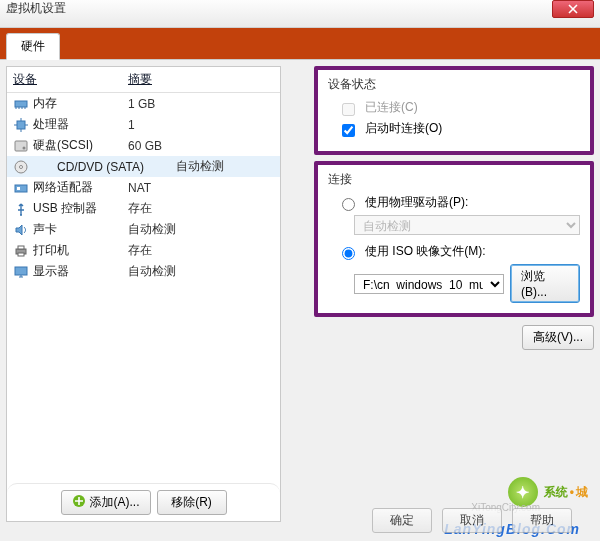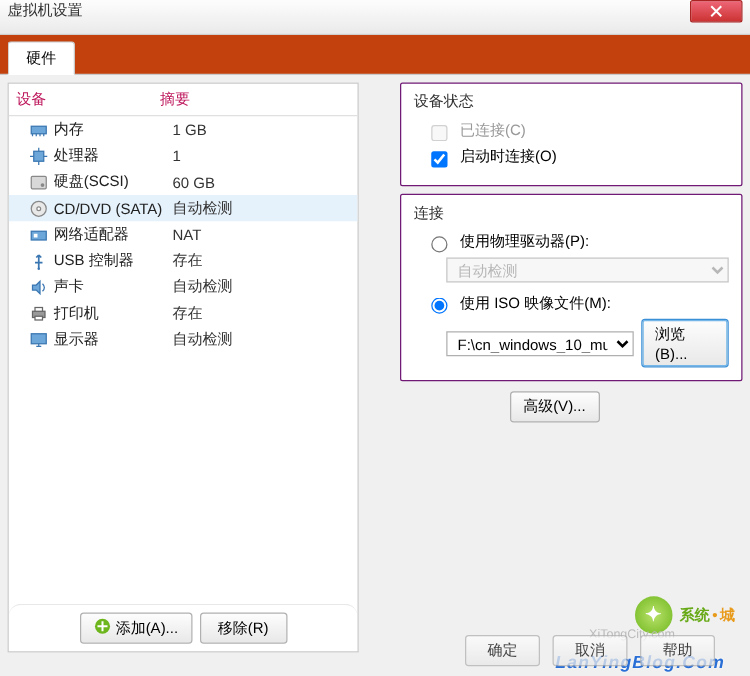--- a/index.html
+++ b/index.html
@@ -6,43 +6,43 @@
 body { margin: 0; background: #f0f0f0; width: 600px; height: 541px; overflow: hidden; position: relative; }
 .title-bar { height: 28px; background: linear-gradient(#fdfdfd,#eaeaea); border-bottom: 1px solid #d0d0d0; display: flex; align-items: flex-start; padding: 0 6px; }
 .title-bar .title { flex: 1; color: #333; }
 .close-btn { width: 42px; height: 18px; background: linear-gradient(#e67,#c33); border: 1px solid #a22; border-radius: 2px; color: #fff; display: flex; align-items: center; justify-content: center; line-height: 1; cursor: pointer; }
 .close-btn svg { width: 10px; height: 10px; }
 .tabs { display: flex; padding: 4px 6px 0 6px; background: #c2410c; border-bottom: 1px solid #c9c9c9; }
 .tab { padding: 4px 14px; border: 1px solid #c9c9c9; border-bottom: none; background: #f7f7f7; margin-right: 2px; border-radius: 3px 3px 0 0; cursor: pointer; position: relative; top: 1px; }
 .tab.active { background: #fff; border-bottom: 1px solid #fff; }
 .content { display: flex; padding: 6px; gap: 6px; height: 468px; }
 .left-panel { width: 296px; border: 1px solid #c9c9c9; background: #fff; display: flex; flex-direction: column; }
-.dev-header { display: flex; padding: 4px 6px; border-bottom: 1px solid #e0e0e0; color: #be185d; }
+.dev-header { display: flex; padding: 4px 6px; border-bottom: 1px solid #e0e0e0; color: #0f172a; text-decoration: underline; }
 .dev-header .col1 { width: 115px; }
 .dev-list { flex: 1; overflow: auto; }
-.dev-row { display: flex; align-items: center; padding: 2px 16px; cursor: pointer; }
-.dev-row.selected { background: #e5f1fb; }
+.dev-row { display: flex; align-items: center; padding: 2px 6px; cursor: pointer; }
+.dev-row.selected { background: #e5f1fb; gap: 24px; }
 .dev-row .icon { width: 16px; height: 16px; margin-right: 4px; display: flex; align-items: center; justify-content: center; color: #3a76b1; }
 .dev-row .name { width: 95px; color: #222; }
 .dev-row .summary { color: #333; }
 .left-btns { display: flex; justify-content: center; gap: 6px; padding: 6px; border-top: 1px solid #e8e8e8; border-radius: 10px; }
 .btn { border: 1px solid #b0b0b0; background: linear-gradient(#fdfdfd,#e8e8e8); padding: 3px 10px; border-radius: 3px; cursor: pointer; display: inline-flex; align-items: center; gap: 4px; min-width: 70px; justify-content: center; }
 .btn.highlight { border-color: #3a8fd6; box-shadow: 0 0 0 1px #74b6e8 inset; }
 .right-panel { flex: 1; display: flex; flex-direction: column; gap: 6px; }
-.group { border: 1px solid #701a75; border-radius: 2px; padding: 8px 10px 10px 10px; background: #fff; position: relative; margin-left: 27px; }
+.group { border: 4px solid #701a75; border-radius: 2px; padding: 8px 10px 10px 10px; background: #fff; position: relative; margin-left: 27px; }
 .group-title { color: #333; margin: -2px 0 6px 0; }
 .row { display: flex; align-items: flex-end; margin: 4px 0 4px 14px; gap: 6px; }
 .row input[type=checkbox], .row input[type=radio] { margin: 0 4px 0 0; }
 .disabled { color: #999; }
 select, input.text { border: 1px solid #b0b0b0; padding: 2px 4px; background: #fff; }
 select { height: 20px; }
 select:disabled, input:disabled { background: #f4f4f4; color: #999; }
 .iso-row { display: flex; gap: 6px; margin-left: 26px; margin-top: 4px; align-items: center; }
 .iso-row select { flex: 1; max-width: 150px; }
-.advanced-row { display: flex; justify-content: center; margin-top: 2px; }
+.advanced-row { display: flex; justify-content: flex-end; margin-top: 2px; }
 .bottom-logo { position: absolute; right: 12px; bottom: 34px; display: flex; align-items: center; font-size: 22px; font-weight: bold; pointer-events: none; }
 .bottom-logo .circ { width: 30px; height: 30px; border-radius: 50%; background: radial-gradient(#b9e26a,#6eb61e); margin-right: 6px; display:flex; align-items:center; justify-content:center; color:#fff; font-size:16px;}
 .bottom-logo .t1 { color: #67a917; }
 .bottom-logo .dot { color: #e89a1a; margin: 0 2px; }
 .bottom-logo .t2 { color: #e89a1a; }
 .url-mark { position: absolute; right: 20px; bottom: 4px; color: #2a6fd6; font-weight: bold; font-style: italic; font-size: 14px; pointer-events: none; letter-spacing: 1px; text-shadow: 0 0 2px #fff; }
 .sub-url { position:absolute; right: 60px; bottom: 28px; color:#bbb; font-size:10px; pointer-events:none;}
 .footer-btns { position: absolute; right: 28px; bottom: 8px; display: flex; gap: 10px; }
 .footer-btns .btn { min-width: 60px; opacity: 0.75; }
 .add-icon svg, .dev-row svg { width: 14px; height: 14px; }

